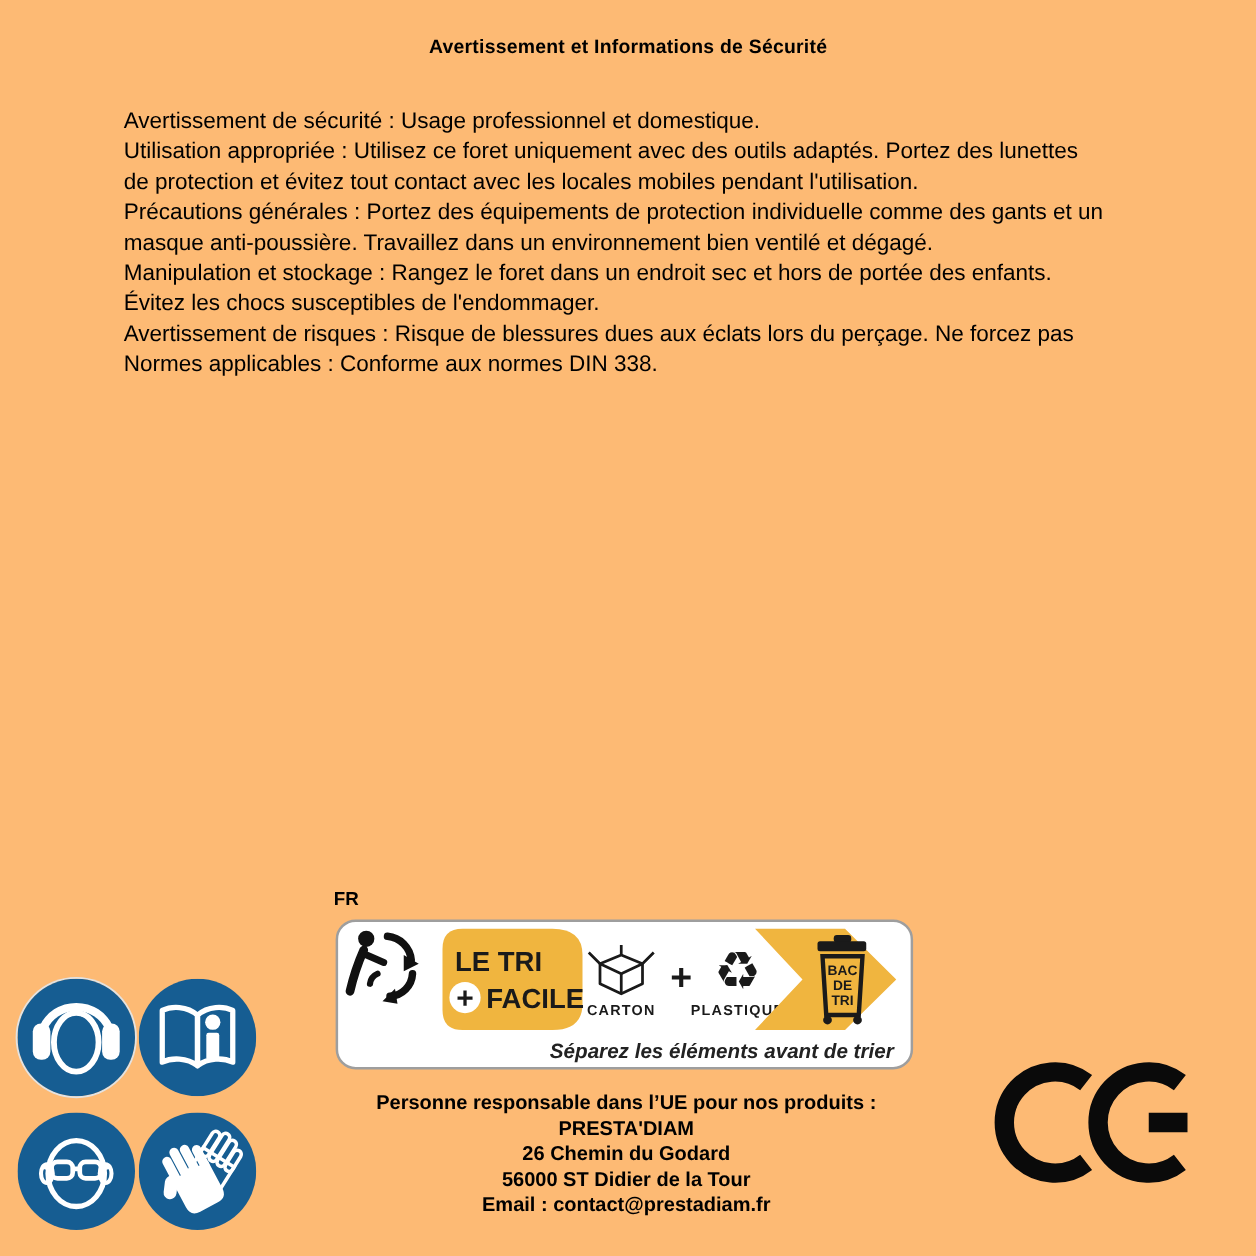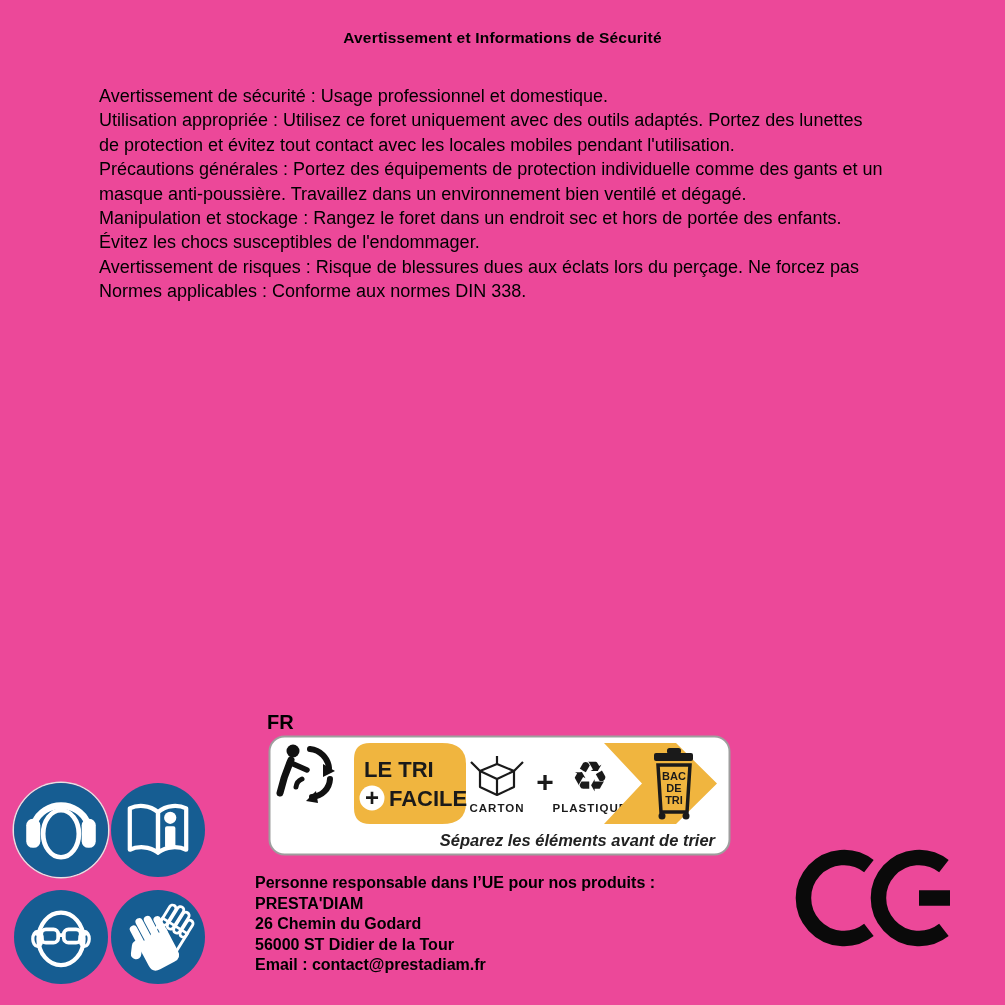--- a/index.html
+++ b/index.html
@@ -1,37 +1,37 @@
 <!DOCTYPE html>
 <html><head>
 <meta charset="utf-8">
 <style>
   html,body{margin:0;padding:0;background:#fff;}
-  .page{position:relative;width:1005px;height:1005px;background:#ec4899;overflow:hidden;
+  .page{position:relative;width:1005px;height:1005px;background:#fdba74;overflow:hidden;
         font-family:"Liberation Sans",sans-serif;color:#000;}
 
   .title{position:absolute;top:29px;left:0;width:1005px;text-align:center;
          font-size:15.5px;font-weight:bold;letter-spacing:.2px;}
 
   .body-text{position:absolute;top:84px;left:72px;width:900px;
              font-size:18px;line-height:24.4px;margin-left:27px;}
   .body-text .line{white-space:nowrap;}
 
   .icons-grid{position:absolute;left:14px;top:783px;width:193px;height:202px;}
   .picto{position:absolute;width:94px;height:94px;border-radius:50%;}
   .picto svg{display:block;width:94px;height:94px;}
   .picto.p1{left:0;top:0;box-shadow:0 0 0 1.5px #e3e3e3;}
   .picto.p2{left:97px;top:0;}
   .picto.p3{left:0;top:107px;}
   .picto.p4{left:97px;top:107px;}
 
-  .fr-code{position:absolute;left:267px;top:711px;font-size:20px;font-weight:bold;}
+  .fr-code{position:absolute;left:267px;top:711px;font-size:15px;font-weight:bold;}
   .tri-label{position:absolute;left:268px;top:735px;}
 
-  .responsible{position:absolute;left:255px;top:873px;width:492px;
+  .responsible{position:absolute;left:255px;top:873px;width:492px;text-align:center;
                font-size:16px;font-weight:bold;line-height:20.6px;}
 
   .ce{position:absolute;left:792px;top:844px;}
 </style>
 </head>
 <body>
 
 <div class="page">
 
   <div class="title">Avertissement et Informations de Sécurité</div>

